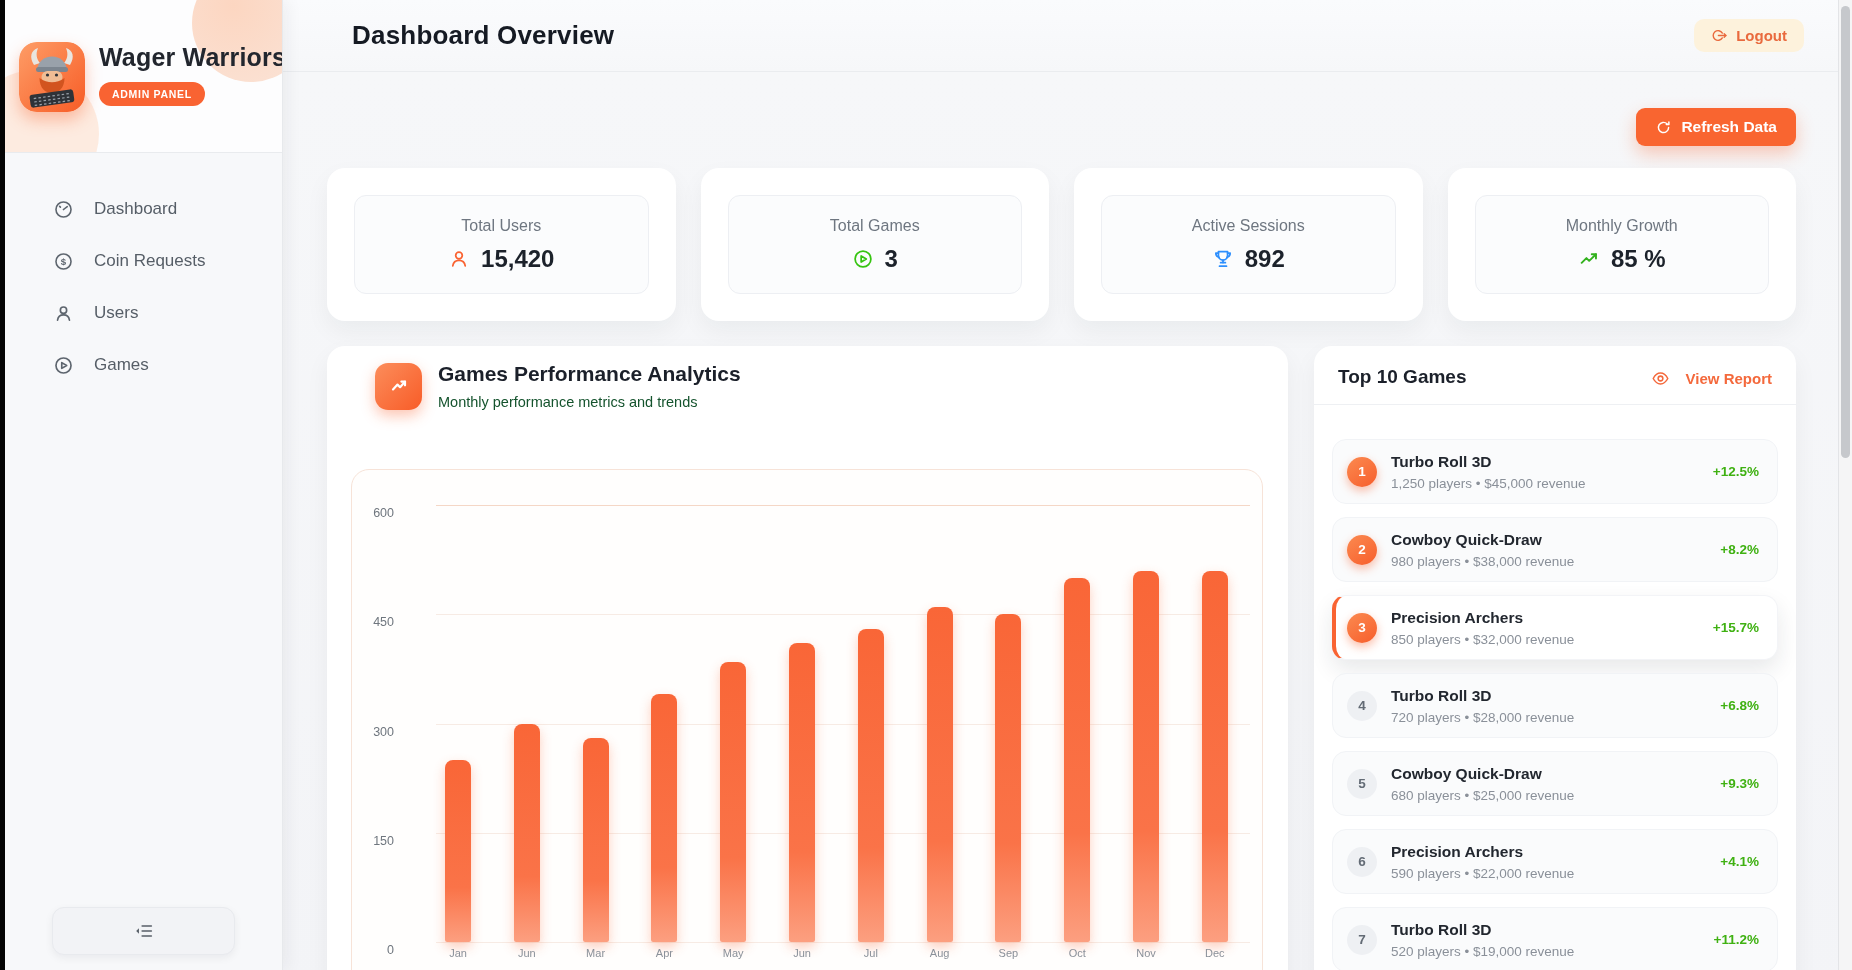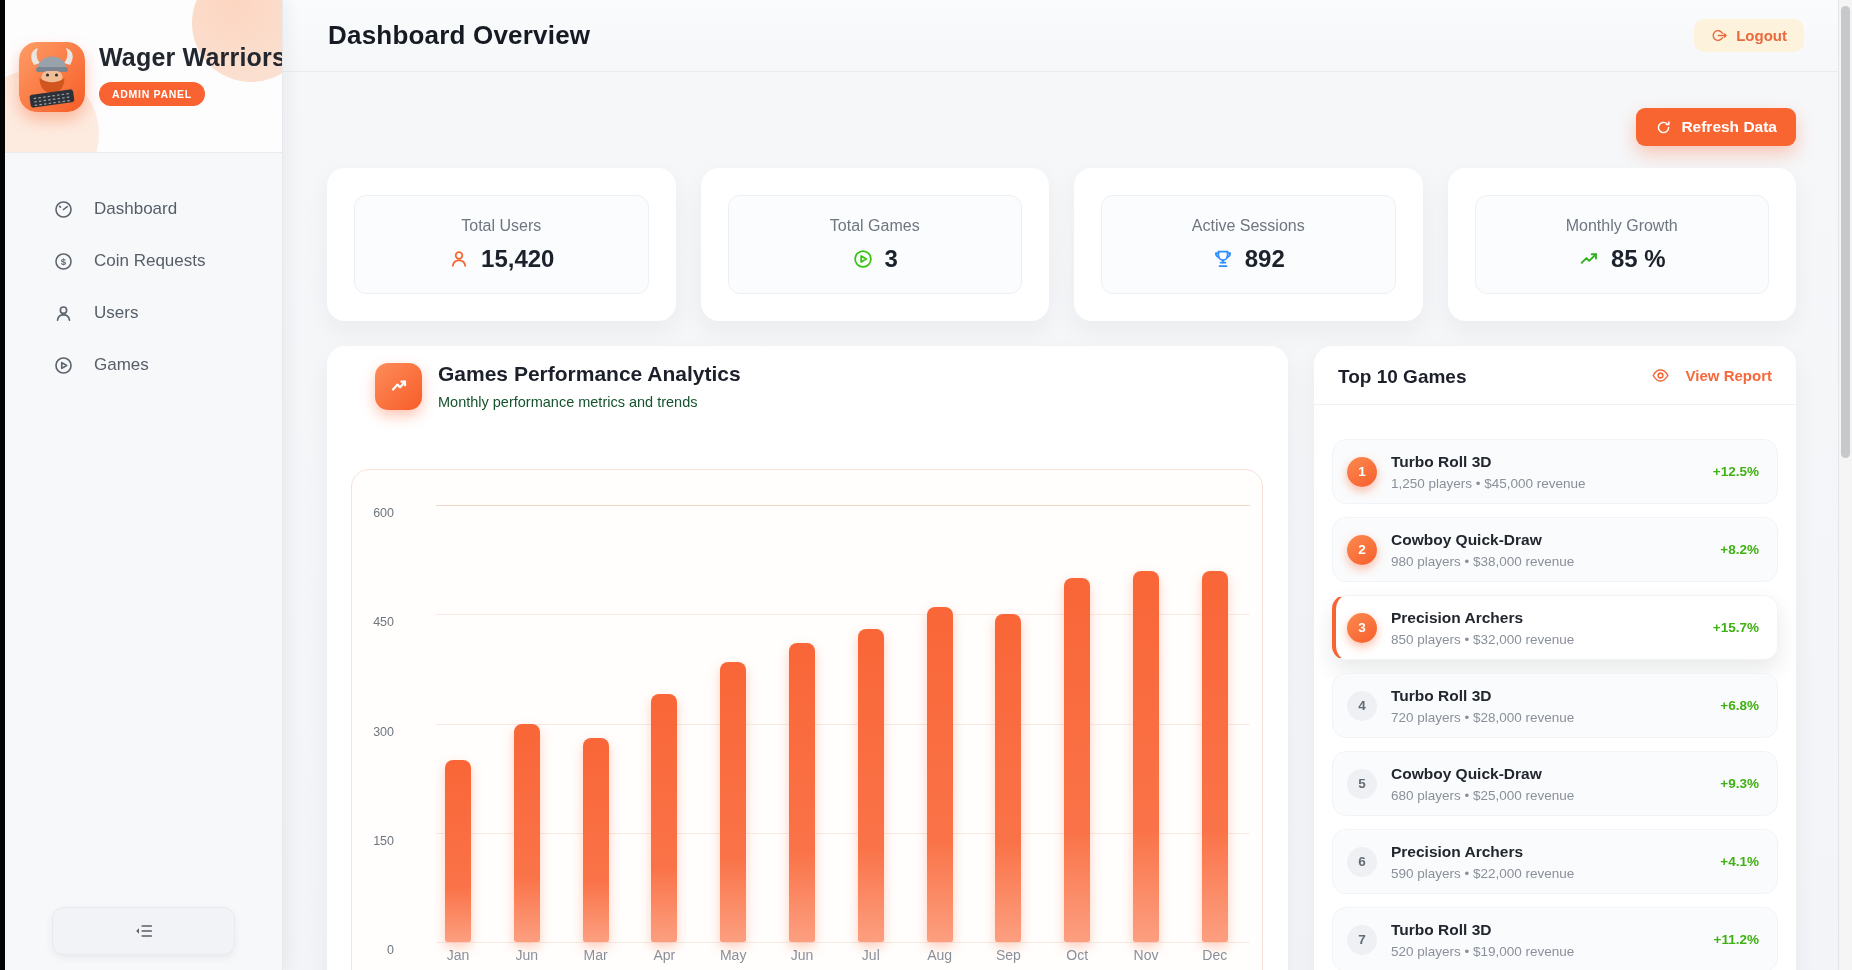--- a/index.html
+++ b/index.html
@@ -36,21 +36,21 @@
   .collapse-btn { position:absolute; left:47px; bottom:15px; width:183px; height:48px;
                   border-radius:12px; background:#f2f3f6; border:1px solid #e8eaee;
                   box-shadow:0 3px 8px rgba(20,24,32,.06);
                   display:flex; align-items:center; justify-content:center; color:#585f68; cursor:pointer; }
   .collapse-btn svg { width:22px; height:22px; }
 
   
   main { flex:1; min-width:0; display:flex; flex-direction:column; }
   .topbar { height:72px; flex:none; background:linear-gradient(180deg,#fafbfd,#f6f7f9);
             border-bottom:1px solid #eaecef; display:flex; align-items:center;
-            padding:0 48px 0 45px; }
+            padding:0 48px 0 69px; }
   .topbar-title { font-size:26px; font-weight:800; color:#151a23; letter-spacing:.2px; }
   .logout-btn { margin-left:auto; display:flex; align-items:center; gap:8px;
                 background:#fdf2dc; color:#e96a3e; font-size:15px; font-weight:700;
                 padding:8px 17px; border-radius:10px; border:none; cursor:pointer; }
   .logout-btn svg { width:17px; height:17px; }
 
   .content { flex:1; padding:0 56px 0 44px; background:linear-gradient(180deg,#f6f7f9,#f3f4f7); }
   .toolbar-row { display:flex; justify-content:flex-end; margin-top:36px; }
   .refresh-btn { display:flex; align-items:center; gap:9px; background:#f96530; color:#fff;
                  font-size:15.5px; font-weight:700; padding:10px 19px; border-radius:9px; border:none;
@@ -78,30 +78,30 @@
                 box-shadow:0 6px 14px rgba(248,92,40,.35); }
   .chart-icon svg { width:24px; height:24px; }
   .chart-title { font-size:21px; font-weight:800; color:#1b202a; }
   .chart-sub { font-size:14.5px; color:#14532d; margin-top:8px; }
   .plot-box { margin-top:59px; width:912px; height:560px; position:relative;
               border:1px solid #f7e3d8; border-radius:18px; background:#fffefd; overflow:hidden; }
   .gridline { position:absolute; left:84px; right:12px; height:1px; background:#f7ebe4; }
   .gridline.top { background:#f5d7c6; }
   .ytick { position:absolute; left:16px; width:26px; text-align:right;
            font-size:12.5px; color:#6f767e; }
-  .xtick { position:absolute; width:44px; text-align:center; font-size:14px; color:#8a9099; }
+  .xtick { position:absolute; width:44px; text-align:center; font-size:11px; color:#8a9099; }
   .bar { position:absolute; width:26px; border-radius:8px 8px 2px 2px;
          background:linear-gradient(180deg,#f96637 0%,#fa7348 70%,#fc9f80 100%);
          box-shadow:0 5px 12px rgba(250,100,50,.30); }
 
   
   .top-games { flex:1; background:#fff; border-radius:18px;
                box-shadow:0 10px 24px rgba(28,34,48,.05); overflow:hidden;
                display:flex; flex-direction:column; }
-  .tg-header { display:flex; align-items:flex-start; padding:20px 24px 16px 24px;
+  .tg-header { display:flex; align-items:flex-end; padding:20px 24px 16px 24px;
                border-bottom:1px solid #eef0f3; flex:none; }
   .tg-title { font-size:19px; font-weight:800; color:#1b202a; }
   .view-report { margin-left:auto; display:flex; gap:16px; align-items:center;
                  color:#f4693c; font-size:15px; font-weight:700; cursor:pointer; }
   .view-report svg { width:19px; height:19px; }
   .tg-list { padding:34px 18px 12px 18px; }
   .tg-item { display:flex; align-items:center; gap:14px; height:65px; border-radius:14px;
              background:#fafbfc; border:1px solid #f1f3f6; margin-bottom:13px;
              padding:0 18px 0 14px; cursor:pointer; }
   .tg-item.hl { background:#fff; border:1px solid #f3f4f7; border-left:4px solid #f96332;

